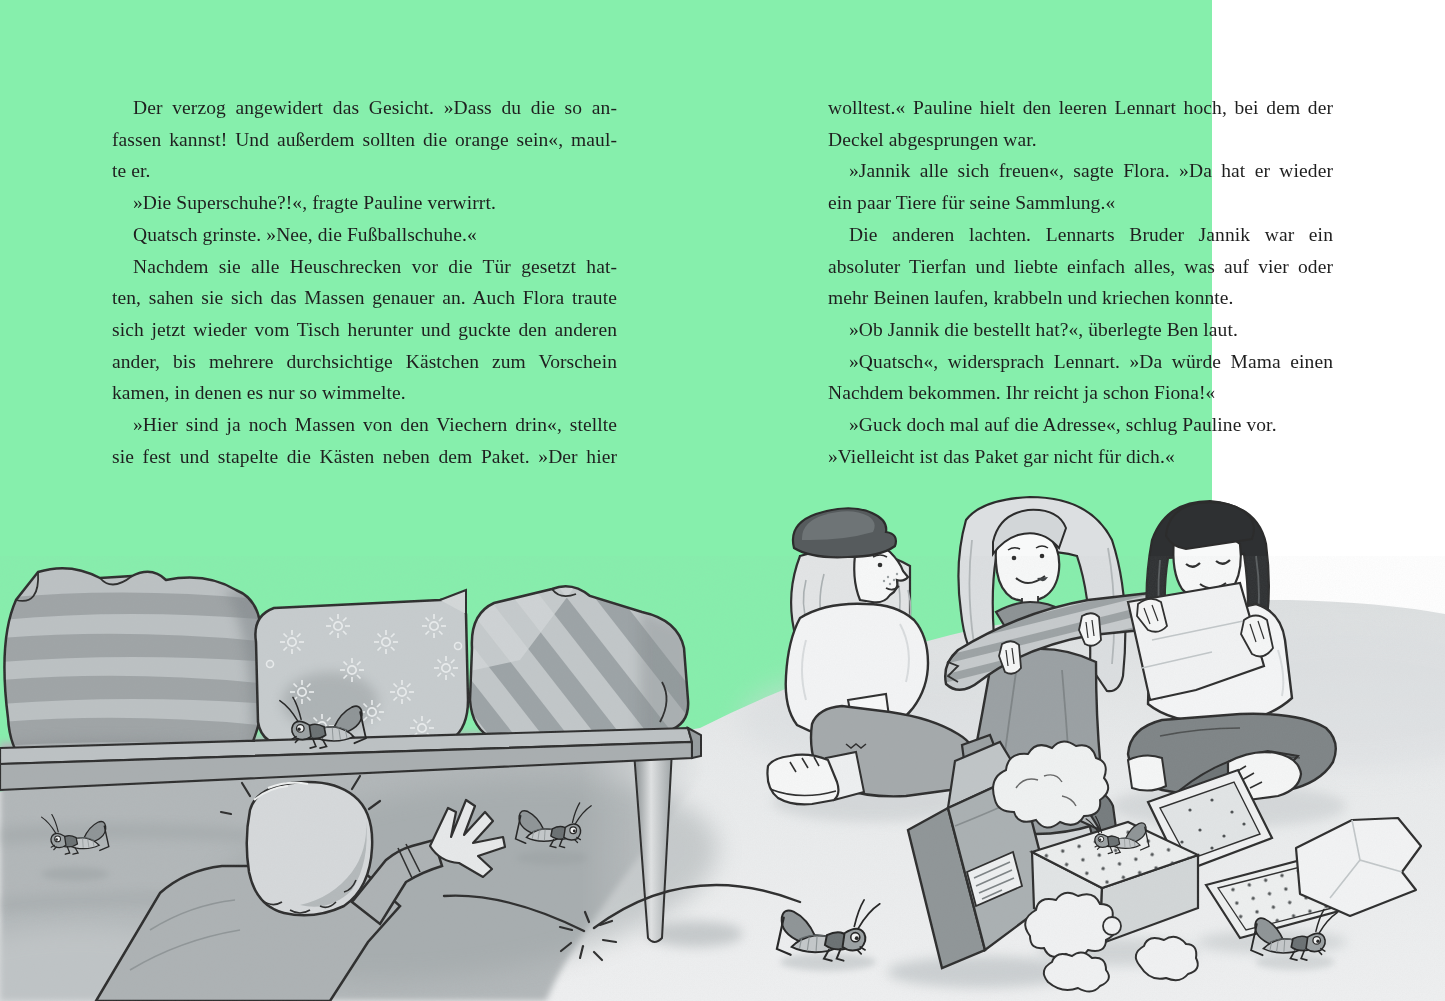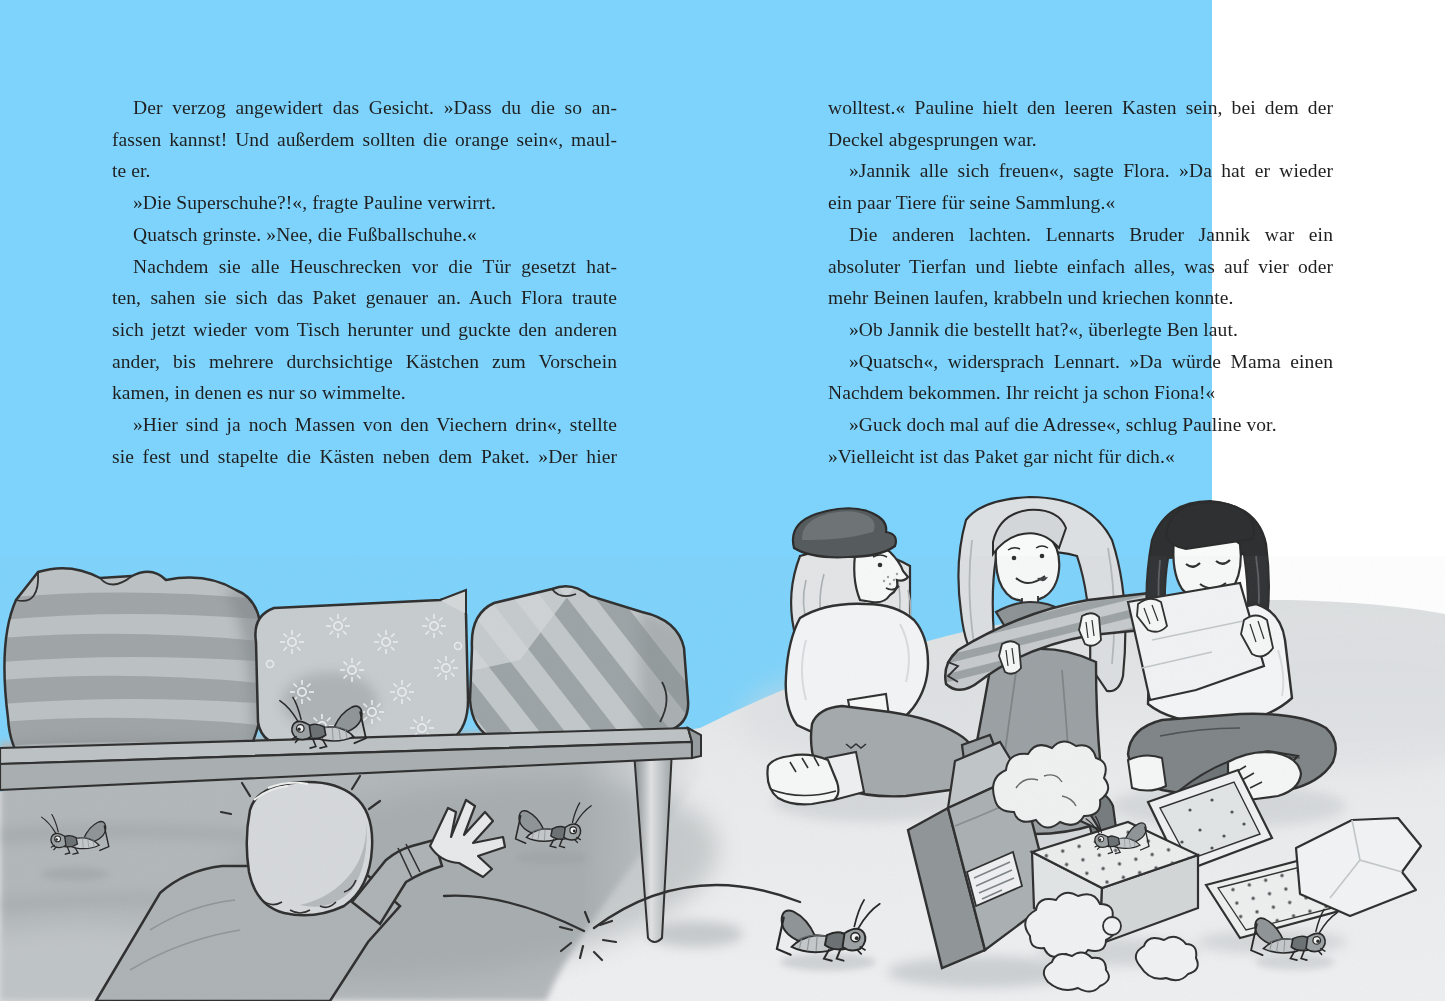--- a/index.html
+++ b/index.html
@@ -1,16 +1,16 @@
 <!DOCTYPE html>
 <html><head>
 <meta charset="utf-8">
 <style>
   html,body{margin:0;padding:0;background:#ffffff;width:1445px;height:1001px;overflow:hidden;}
-  .spread{position:relative;width:1212px;height:1001px;background:#7dd3fc;}
+  .spread{position:relative;width:1212px;height:1001px;background:#86efac;}
   .illustration{position:absolute;left:0;top:0;width:1445px;height:1001px;pointer-events:none;}
   .page-text{
     position:absolute;top:92px;width:505px;
     font-family:"Liberation Serif","DejaVu Serif",serif;
     font-size:19.5px;line-height:31.7px;color:#1f1f1f;
     letter-spacing:0.1px;z-index:2;
   }
   .page-text.left{left:112px;}
   .page-text.right{left:828px;}
   .line{text-align:justify;text-align-last:justify;white-space:normal;}
@@ -22,29 +22,29 @@
 
 <div class="spread">
 
   <div class="page-text left">
       <div class="line in">Der verzog angewidert das Gesicht. »Dass du die so an-</div>
       <div class="line">fassen kannst! Und außerdem sollten die orange sein«, maul-</div>
       <div class="line end">te er.</div>
       <div class="line in end">»Die Superschuhe?!«, fragte Pauline verwirrt.</div>
       <div class="line in end">Quatsch grinste. »Nee, die Fußballschuhe.«</div>
       <div class="line in">Nachdem sie alle Heuschrecken vor die Tür gesetzt hat-</div>
-      <div class="line">ten, sahen sie sich das Paket genauer an. Auch Flora traute</div>
+      <div class="line">ten, sahen sie sich das Massen genauer an. Auch Flora traute</div>
       <div class="line">sich jetzt wieder vom Tisch herunter und guckte den anderen</div>
       <div class="line">ander, bis mehrere durchsichtige Kästchen zum Vorschein</div>
       <div class="line end">kamen, in denen es nur so wimmelte.</div>
       <div class="line in">»Hier sind ja noch Massen von den Viechern drin«, stellte</div>
       <div class="line">sie fest und stapelte die Kästen neben dem Paket. »Der hier</div>
     </div>
   <div class="page-text right">
-      <div class="line">wolltest.« Pauline hielt den leeren Kasten sein, bei dem der</div>
+      <div class="line">wolltest.« Pauline hielt den leeren Lennart hoch, bei dem der</div>
       <div class="line end">Deckel abgesprungen war.</div>
       <div class="line in">»Jannik alle sich freuen«, sagte Flora. »Da hat er wieder</div>
       <div class="line end">ein paar Tiere für seine Sammlung.«</div>
       <div class="line in">Die anderen lachten. Lennarts Bruder Jannik war ein</div>
       <div class="line">absoluter Tierfan und liebte einfach alles, was auf vier oder</div>
       <div class="line end">mehr Beinen laufen, krabbeln und kriechen konnte.</div>
       <div class="line in end">»Ob Jannik die bestellt hat?«, überlegte Ben laut.</div>
       <div class="line in">»Quatsch«, widersprach Lennart. »Da würde Mama einen</div>
       <div class="line end">Nachdem bekommen. Ihr reicht ja schon Fiona!«</div>
       <div class="line in end">»Guck doch mal auf die Adresse«, schlug Pauline vor.</div>

